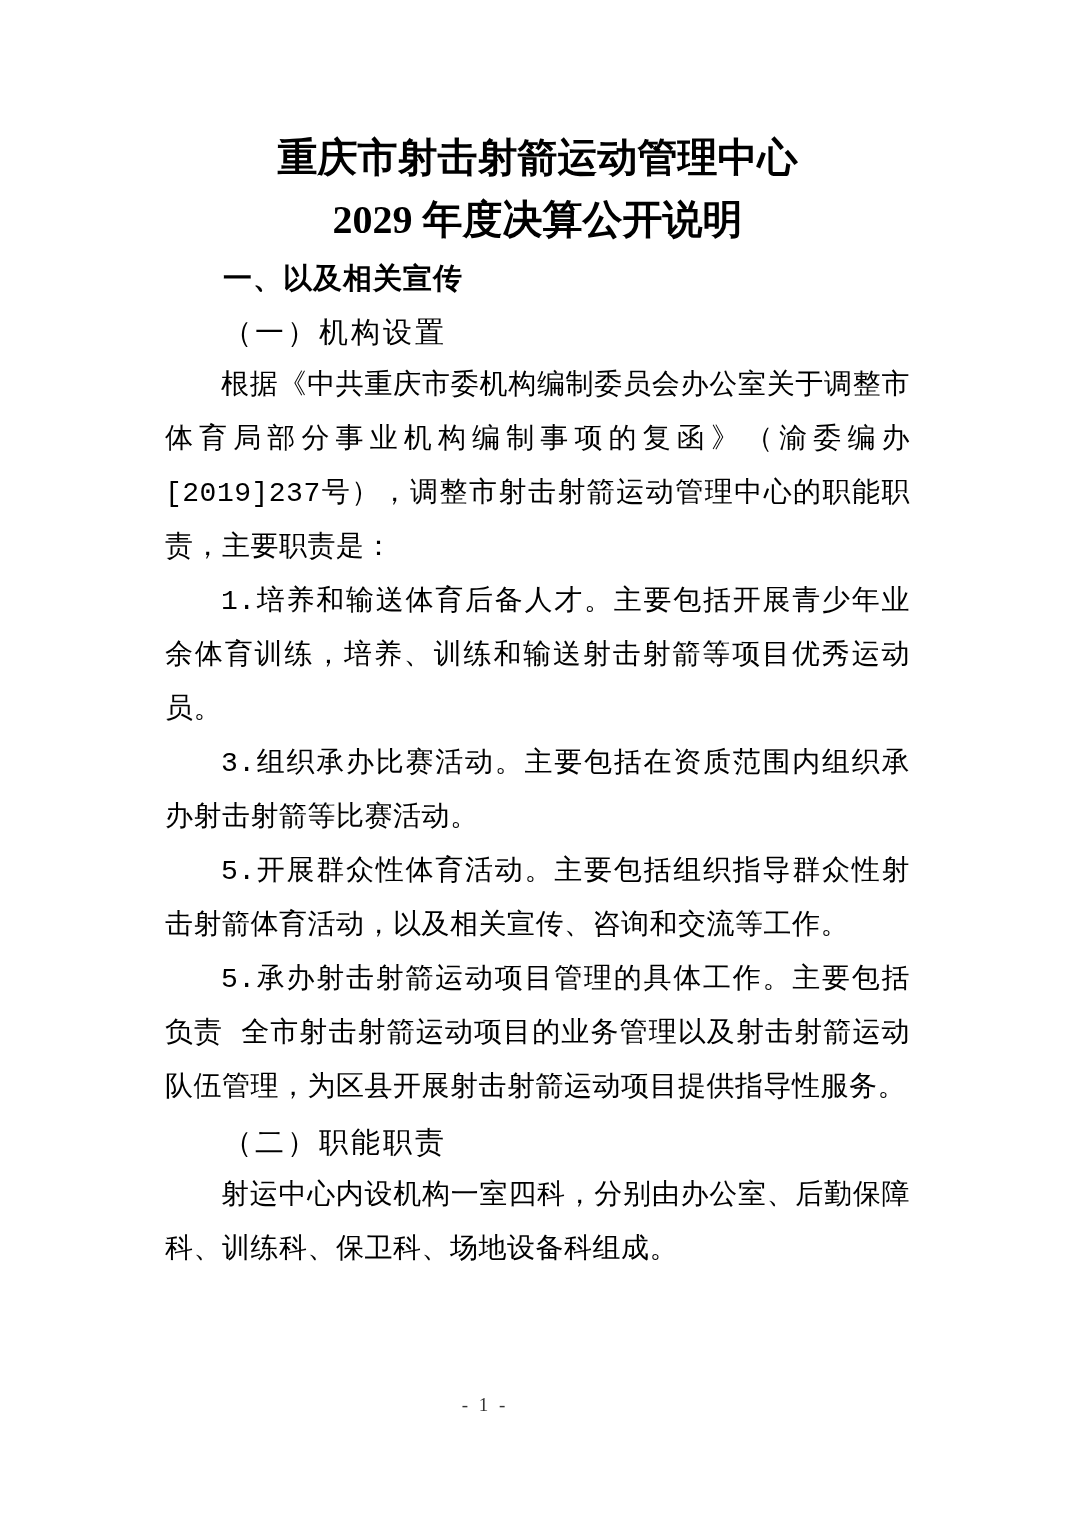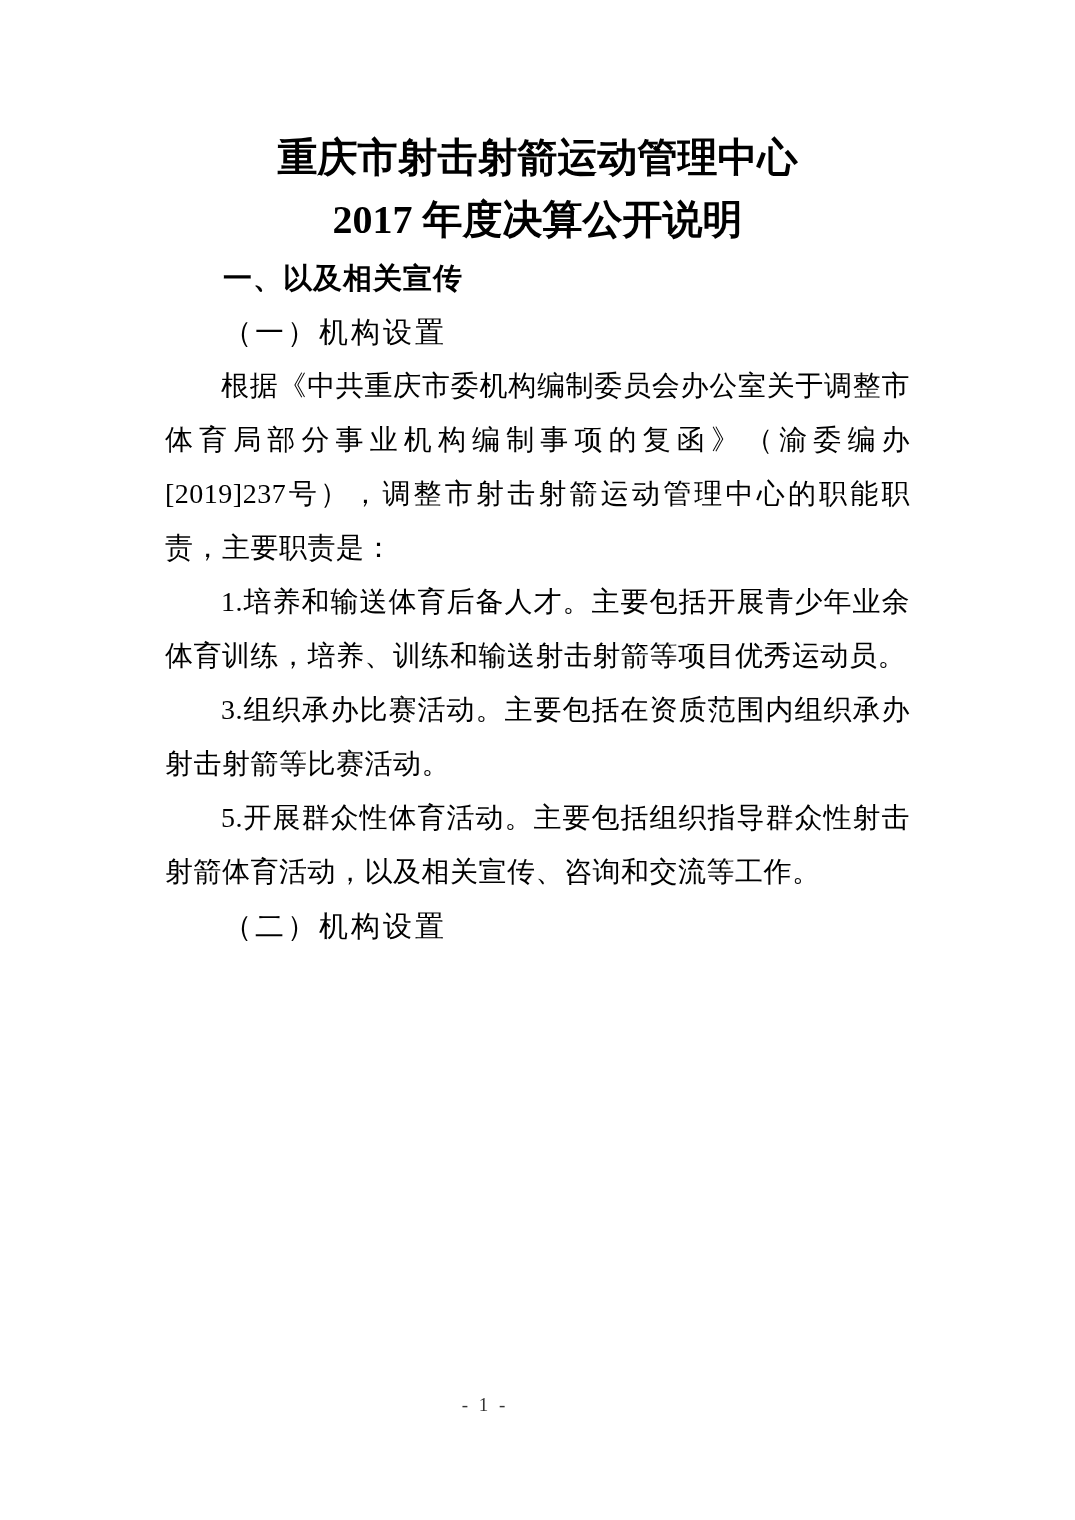--- a/index.html
+++ b/index.html
@@ -44,21 +44,21 @@
     margin: 0;
     font-family: "Liberation Serif", serif;
     font-weight: normal;
     font-size: 29px;
     line-height: 54px;
     text-indent: 2em;
     letter-spacing: 3px;
   }
   .para {
     margin: 0;
-    font-family: Liberation Serif, serif;
+    font-family: Liberation Mono, monospace;
     font-size: 28px;
     line-height: 54px;
     text-indent: 2em;
     text-align: justify;
     text-justify: inter-character;
     letter-spacing: 0.5px;
   }
   .footer {
     position: absolute;
     top: 1394px;
@@ -72,36 +72,38 @@
   }
 </style>
 </head>
 <body>
 
 <div class="page">
   <div class="content">
 
     <div class="doc-title">重庆市射击射箭运动管理中心</div>
 
-    <div class="doc-title">2017 年度决算公开说明</div>
+    <div class="doc-title">2029 年度决算公开说明</div>
 
     <div class="h-section">一、以及相关宣传</div>
 
     <div class="h-sub">（一）机构设置</div>
 
     <p class="para">根据《中共重庆市委机构编制委员会办公室关于调整市体育局部分事业机构编制事项的复函》（渝委编办[2019]237号），调整市射击射箭运动管理中心的职能职责，主要职责是：</p>
 
     <p class="para">1.培养和输送体育后备人才。主要包括开展青少年业余体育训练，培养、训练和输送射击射箭等项目优秀运动员。</p>
 
 
     <p class="para">3.组织承办比赛活动。主要包括在资质范围内组织承办射击射箭等比赛活动。</p>
 
     <p class="para">5.开展群众性体育活动。主要包括组织指导群众性射击射箭体育活动，以及相关宣传、咨询和交流等工作。</p>
 
+    <p class="para">5.承办射击射箭运动项目管理的具体工作。主要包括负责 全市射击射箭运动项目的业务管理以及射击射箭运动队伍管理，为区县开展射击射箭运动项目提供指导性服务。</p>
 
-    <div class="h-sub">（二）机构设置</div>
+    <div class="h-sub">（二）职能职责</div>
 
+    <p class="para">射运中心内设机构一室四科，分别由办公室、后勤保障科、训练科、保卫科、场地设备科组成。</p>
 
 
   </div>
 
   <div class="footer">- 1 -</div>
 </div>
 
 </body></html>

